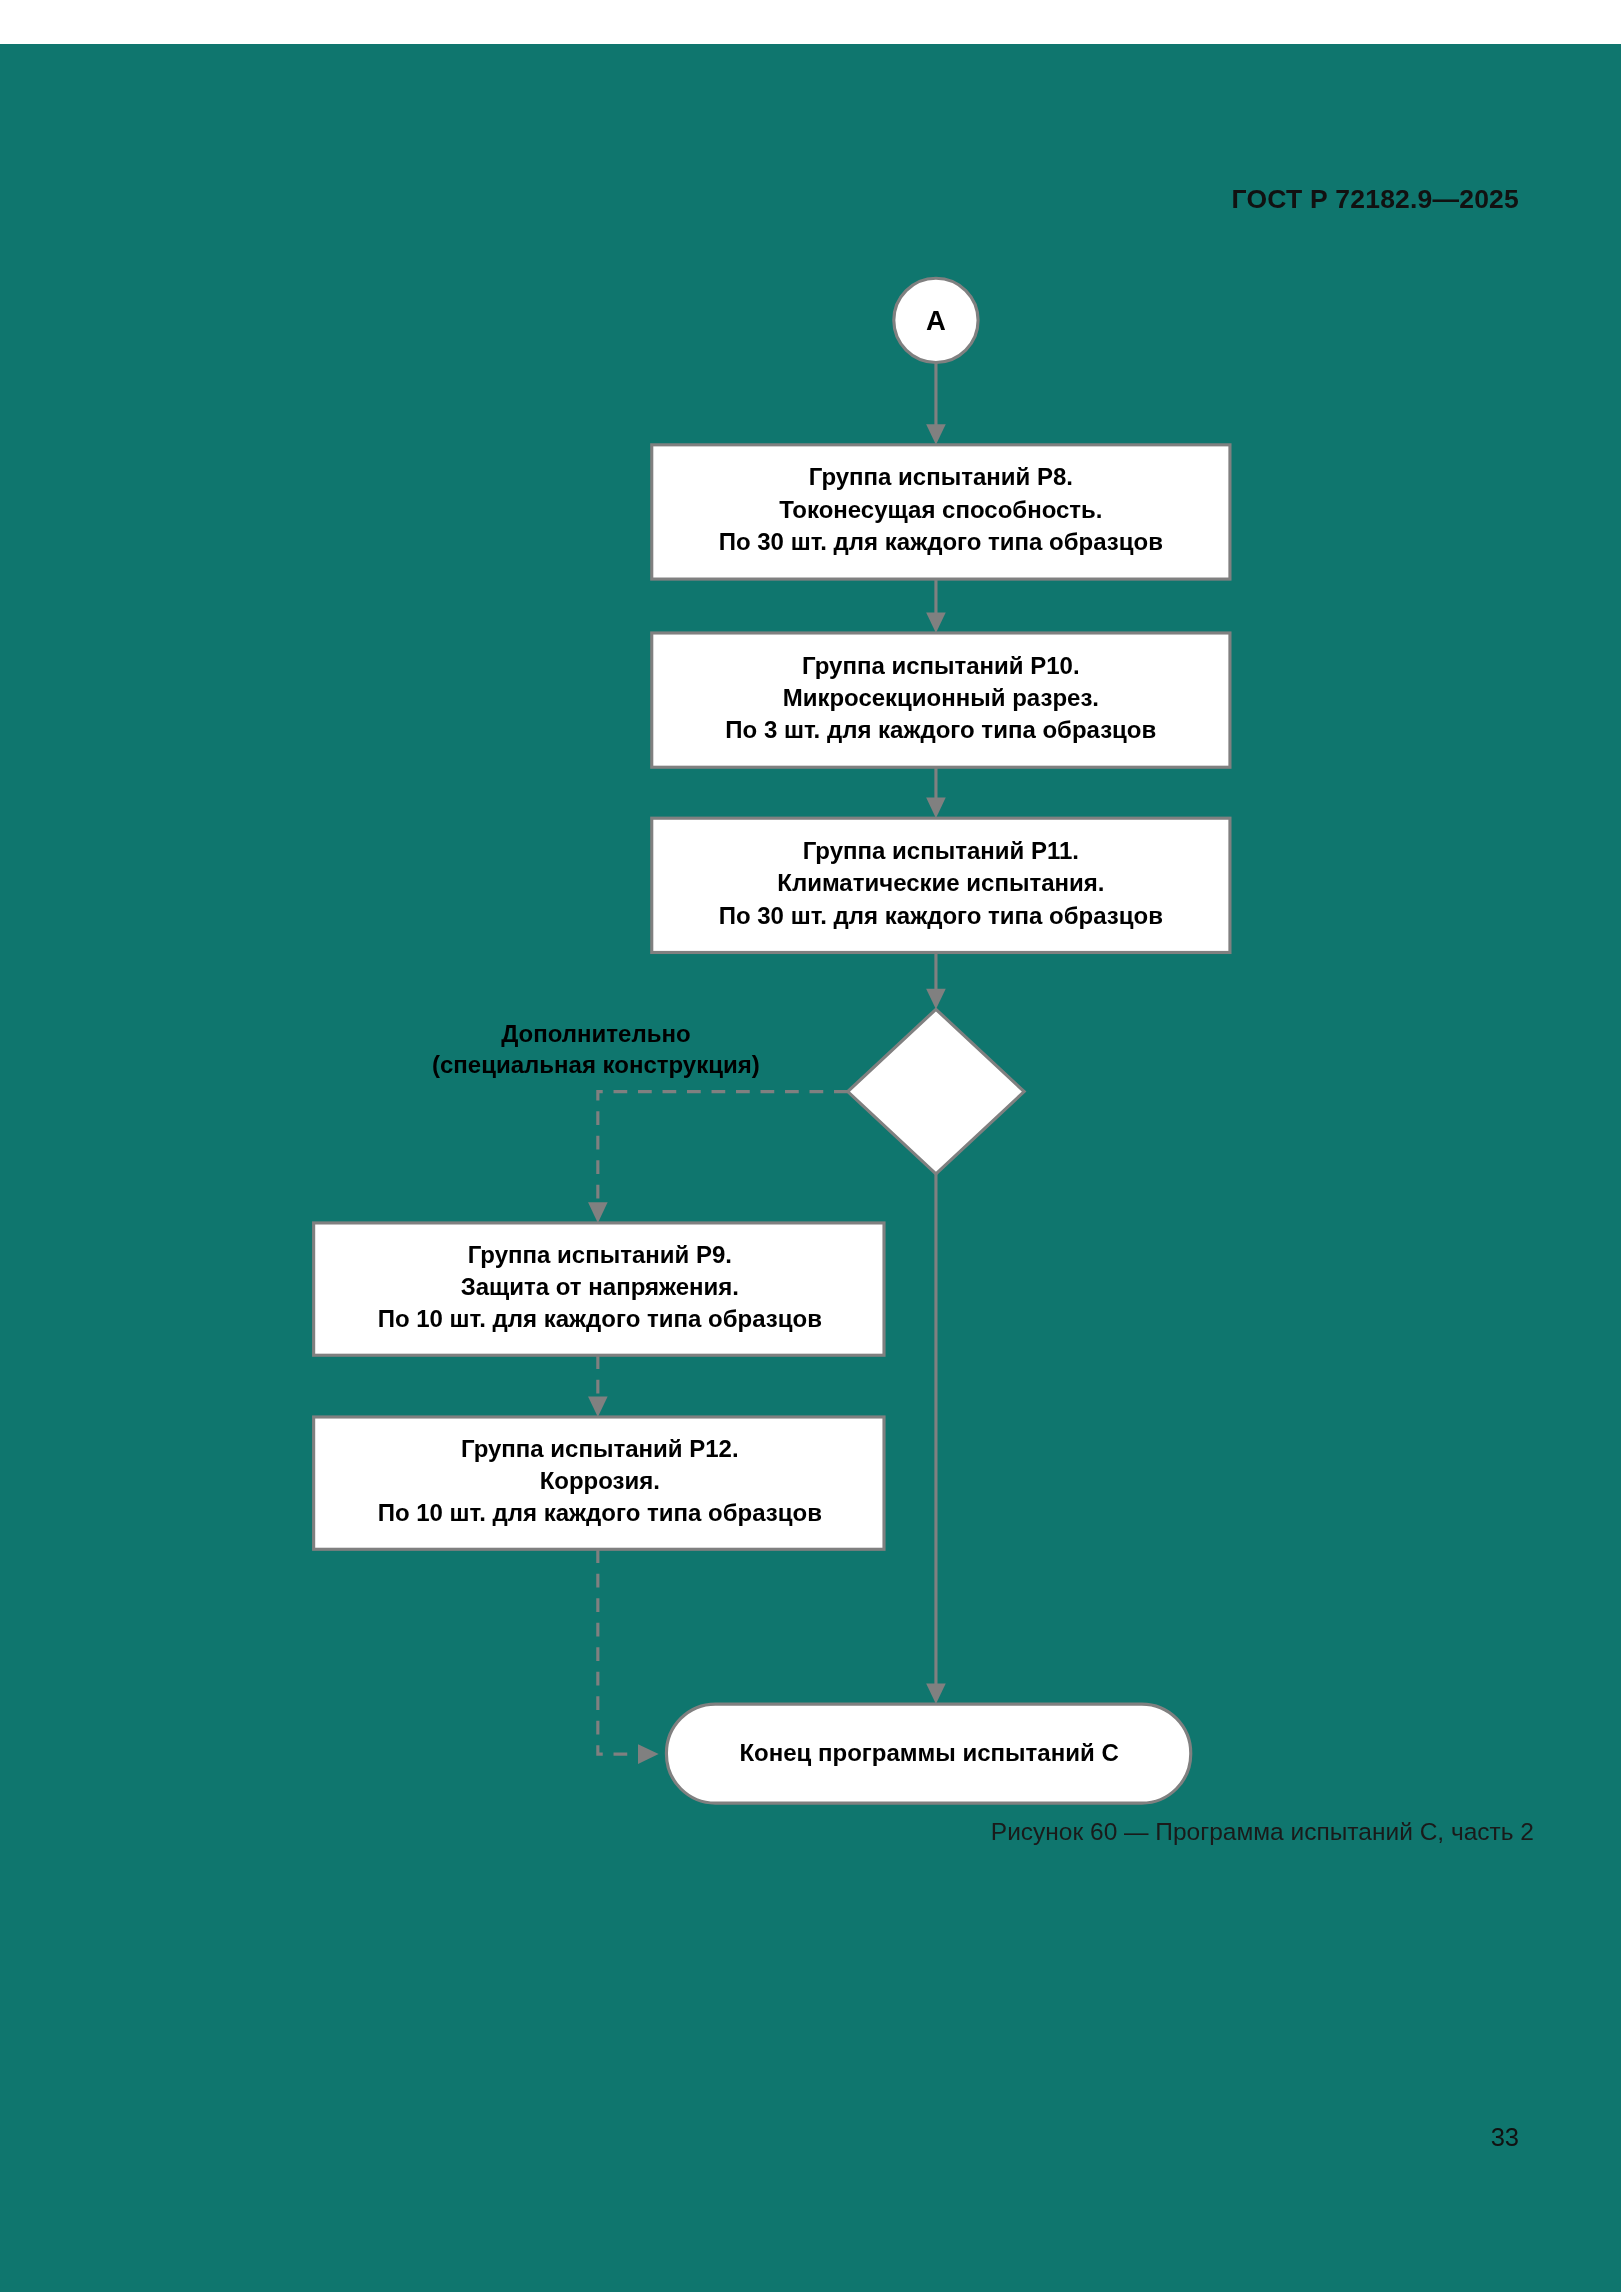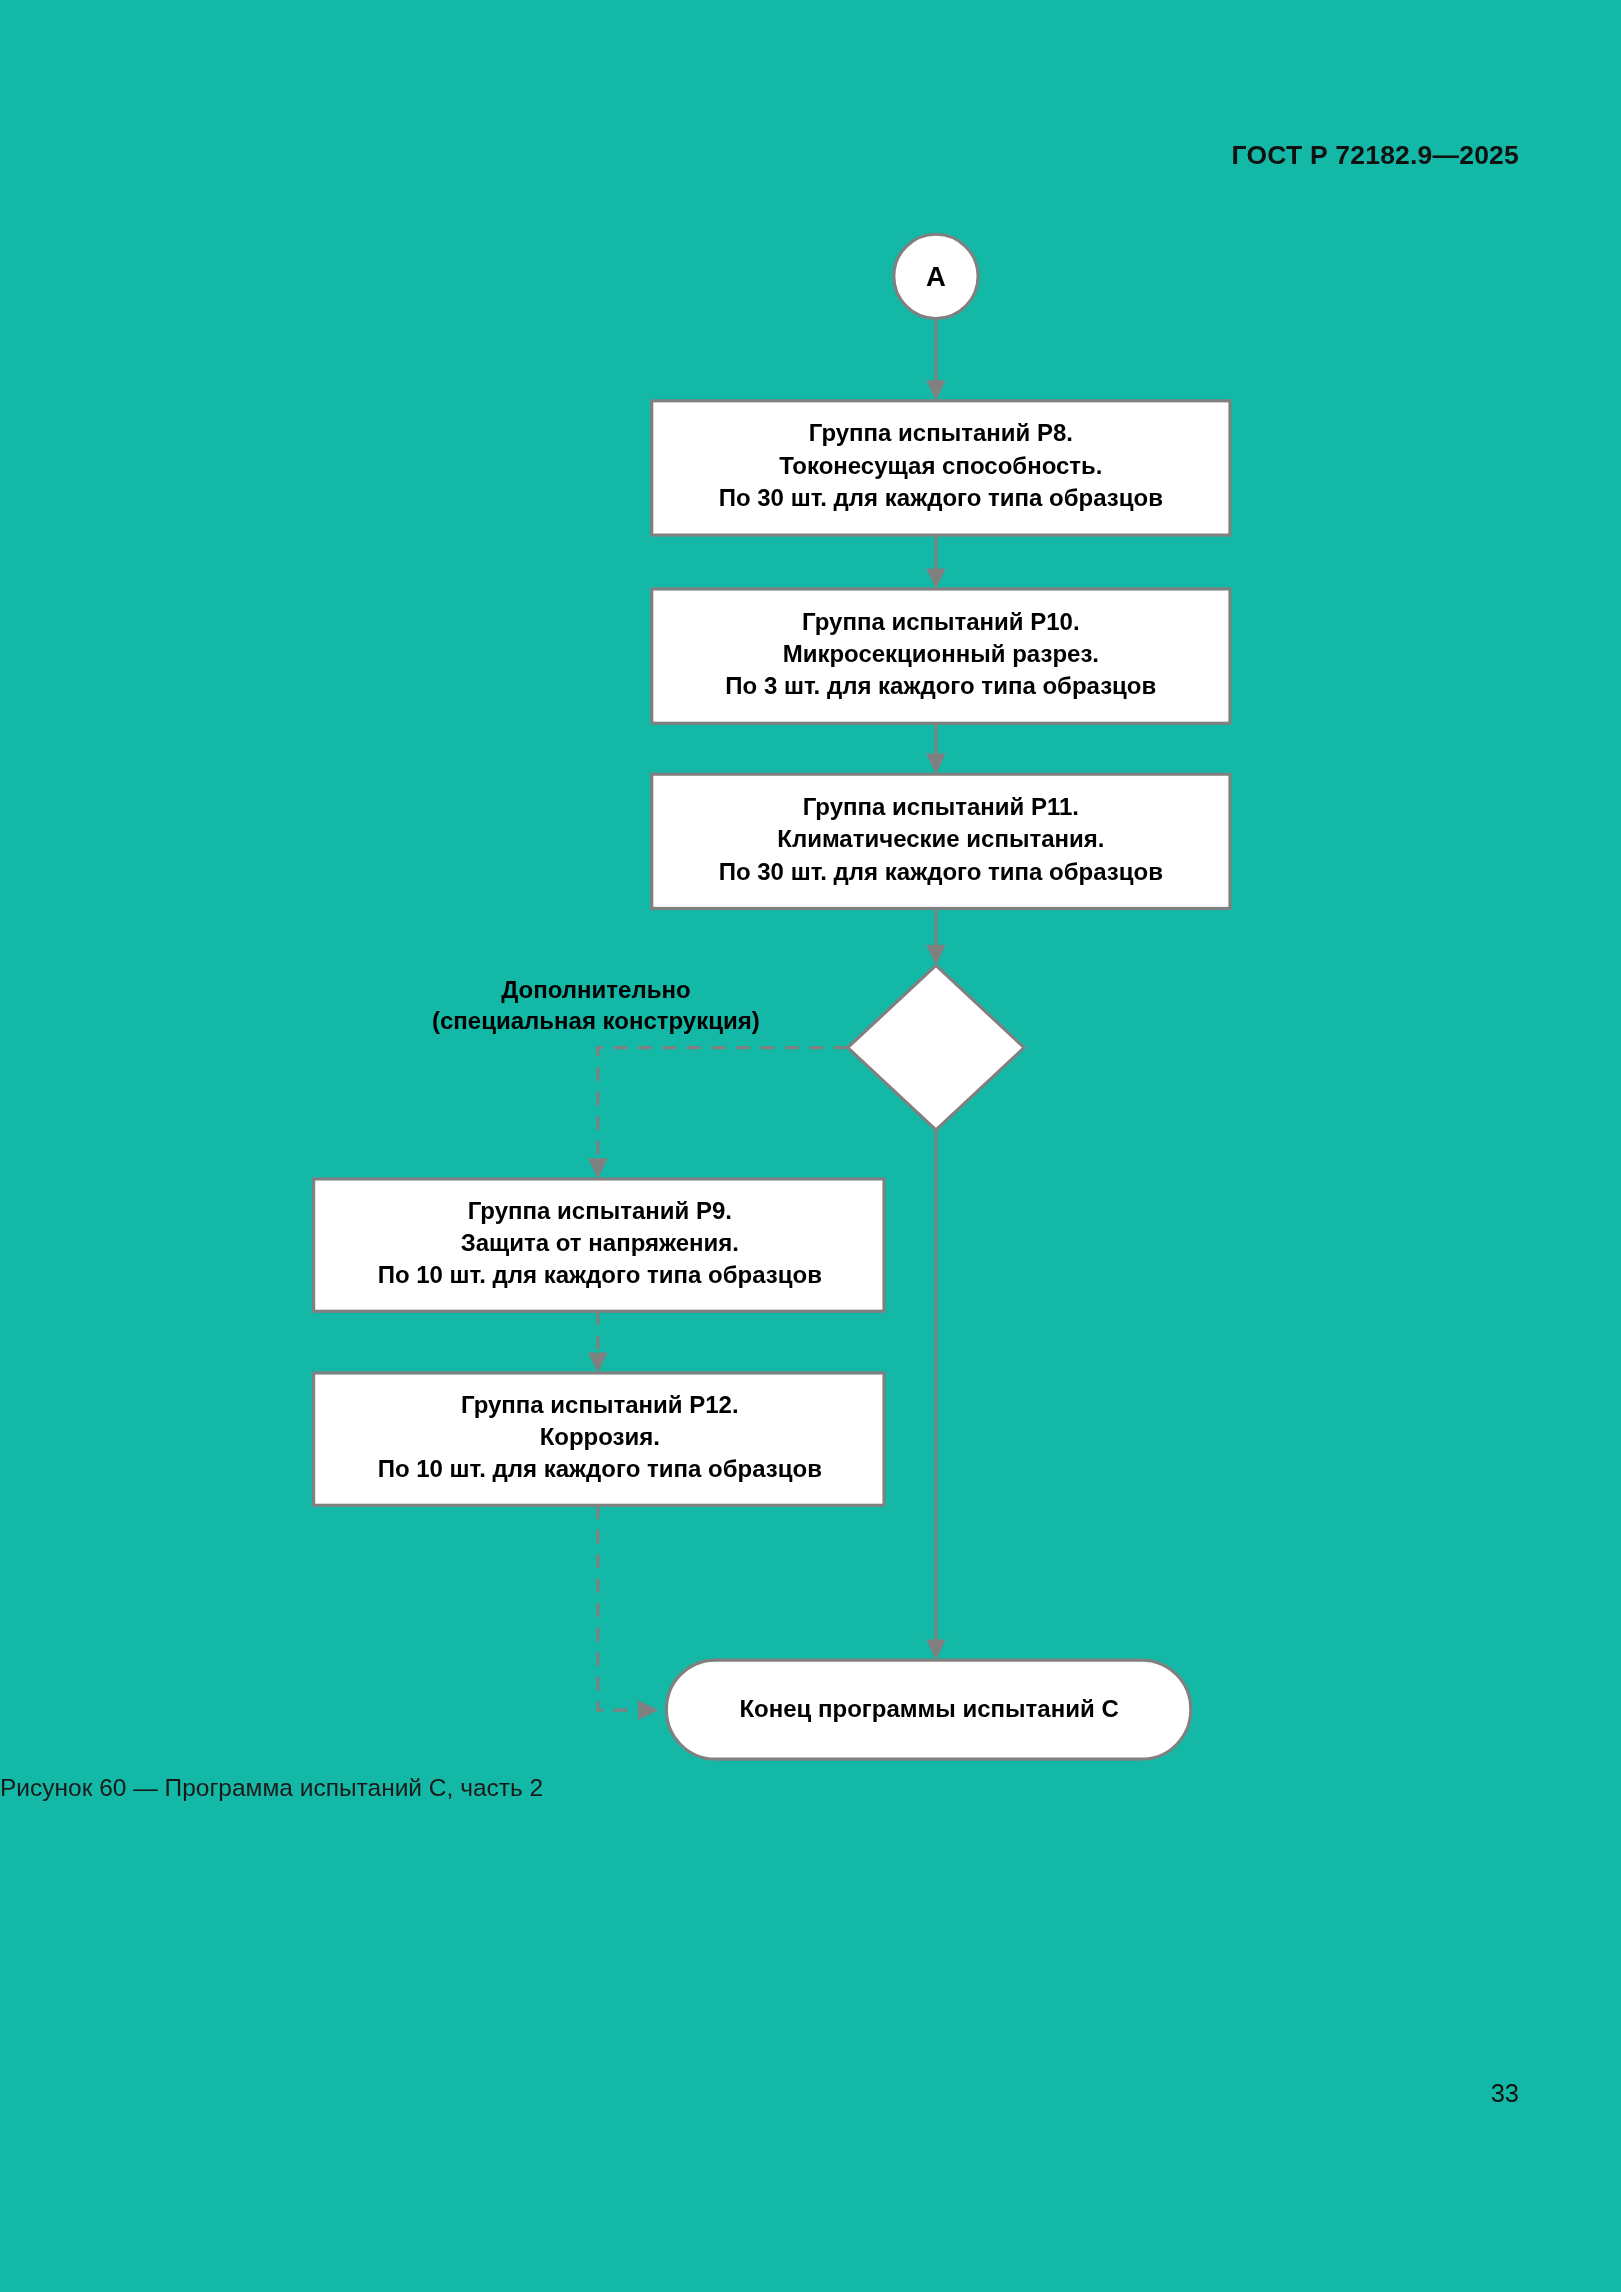--- a/index.html
+++ b/index.html
@@ -11,21 +11,22 @@
     width: 1621px;
     height: 2293px;
     position: relative;
     font-family: "Liberation Sans", sans-serif;
     color: #1a1a1a;
     overflow: hidden;
   }
   .page {
     position: absolute;
     inset: 0;
-    background: #14b8a6;
+    background: #0f766e;
+    margin-top: 44px;
   }
   .doc-header {
     position: absolute;
     top: 140px;
     right: 102px;
     font-size: 26.5px;
     font-weight: bold;
     letter-spacing: 0.2px;
     color: #111111;
     white-space: nowrap;
@@ -42,21 +43,21 @@
     left: 0;
     top: 0;
     width: 1621px;
     height: 1862px;
   }
   .figure-caption {
     position: absolute;
     top: 1774px;
     left: 0;
     width: 1534px;
-    text-align: left;
+    text-align: right;
     font-size: 24.5px;
     color: #1a1a1a;
   }
   svg.flow {
     position: absolute;
     left: 0;
     top: 0;
   }
   .node-text {
     font-family: "Liberation Sans", sans-serif;

